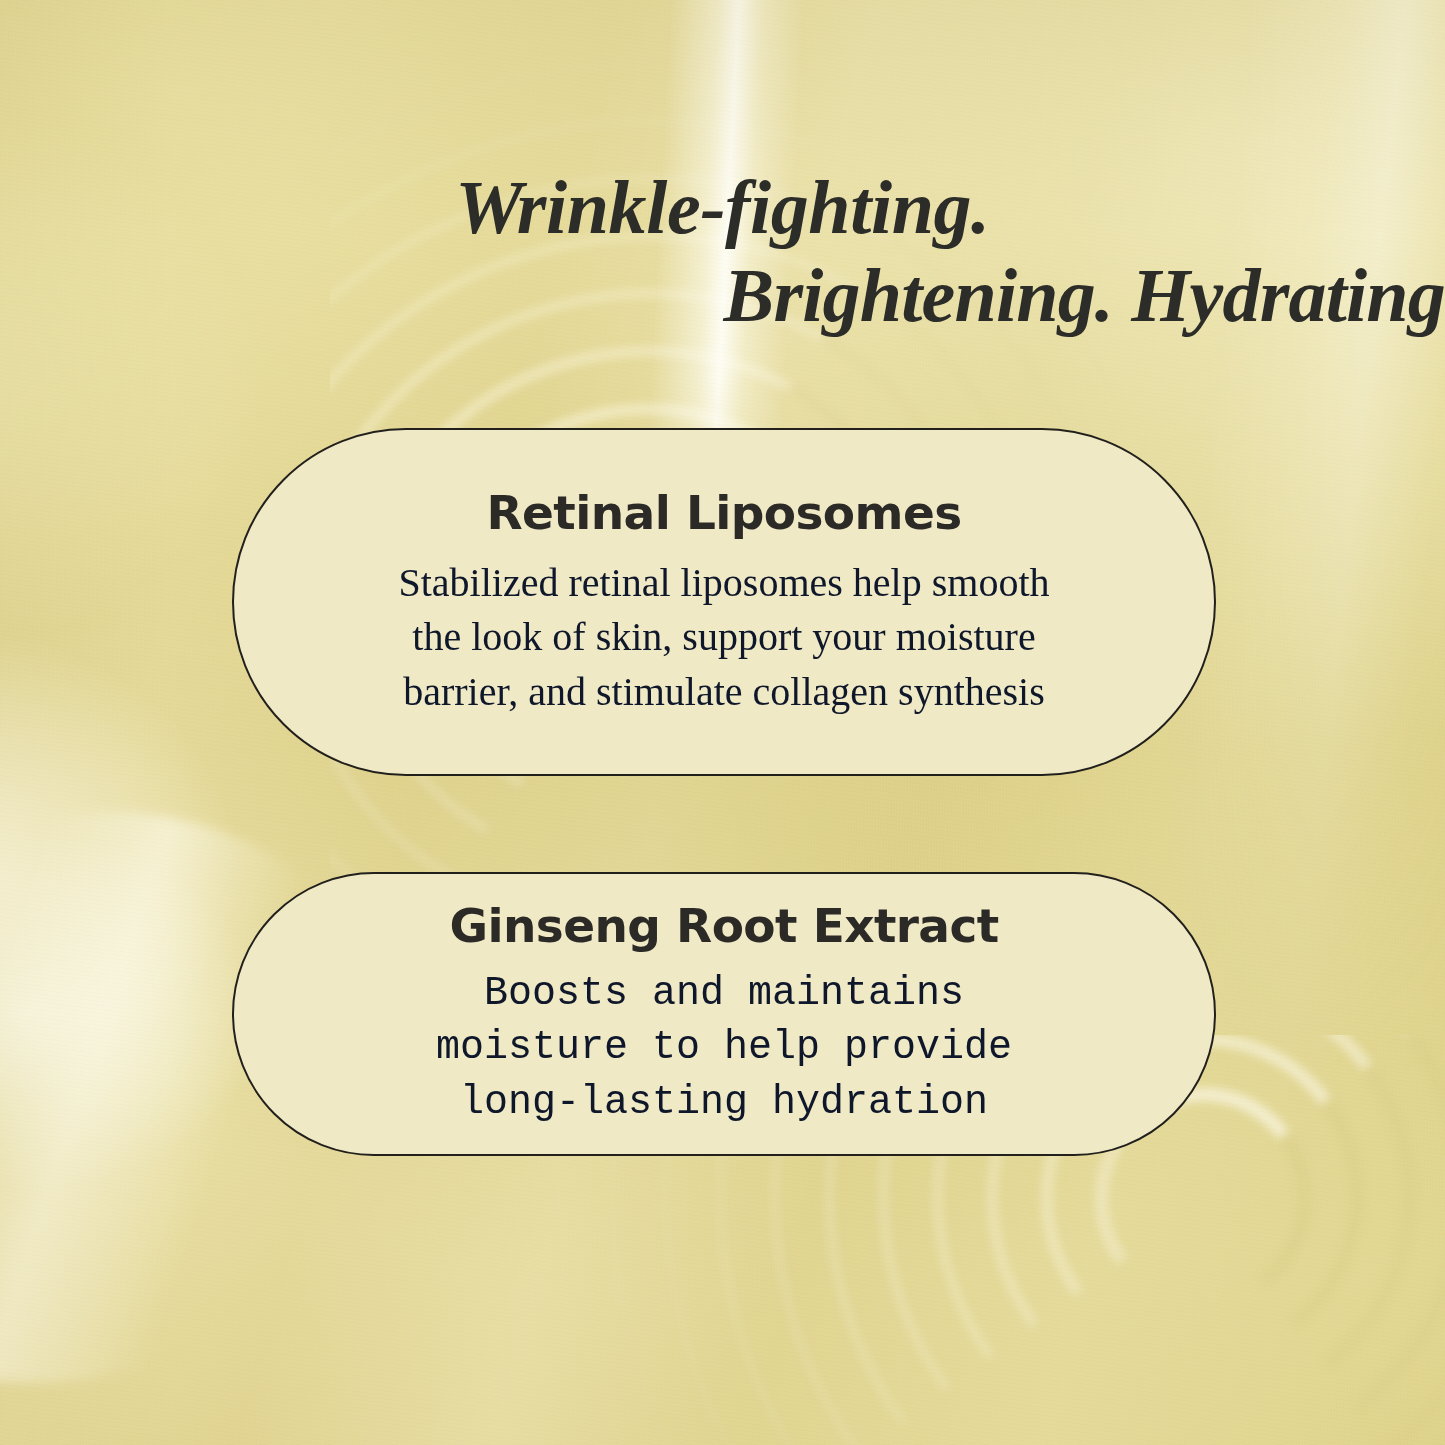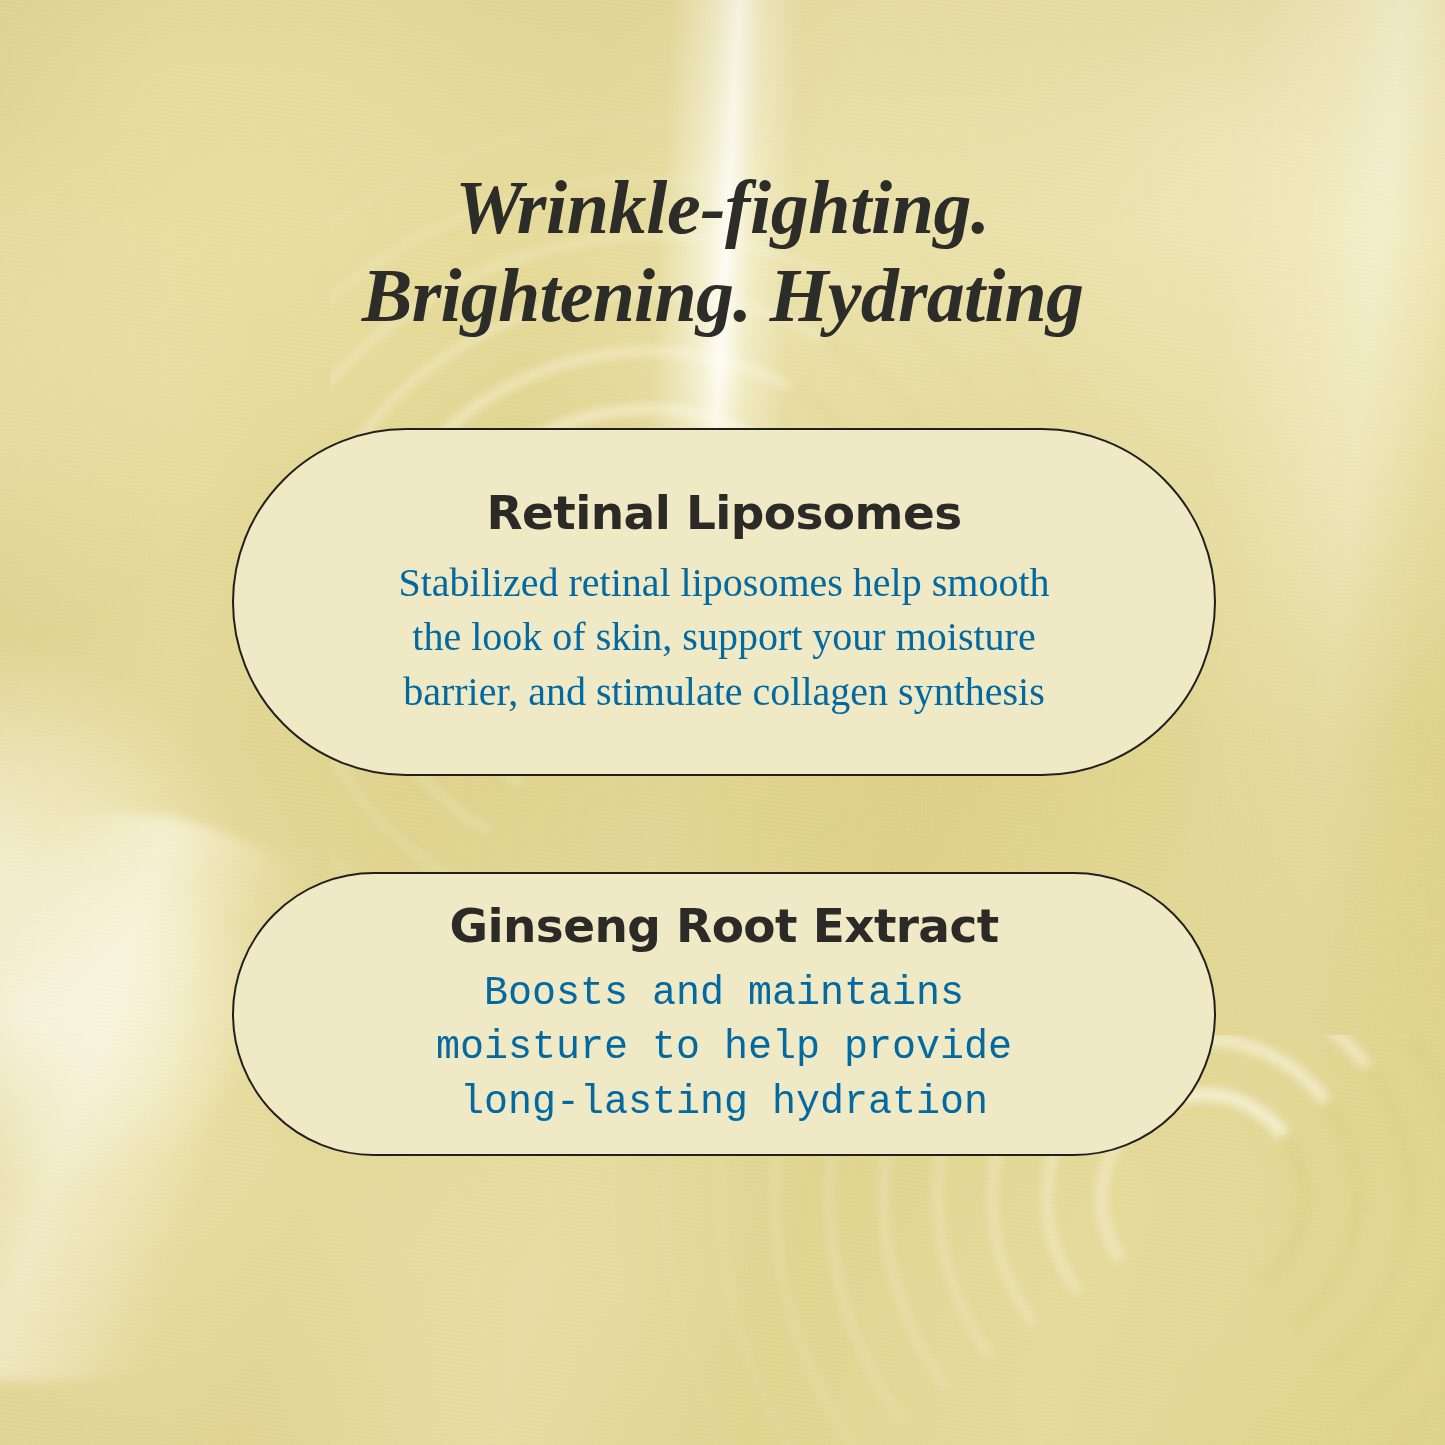--- a/index.html
+++ b/index.html
@@ -114,21 +114,21 @@
     text-align:center;
     font-family:"Liberation Serif","DejaVu Serif",serif;
     font-style:italic;
     font-weight:700;
     font-size:76px;
     line-height:1.16;
     color:#2c2c29;
     letter-spacing:-0.4px;
   }
   #headline .hl-line{display:block;white-space:nowrap;}
-  #headline .hl-line-2{letter-spacing:-0.8px;}
+  #headline .hl-line-2{letter-spacing:-0.8px;text-align:right;}
 
   .card{
     position:absolute;
     left:232px;width:984px;
     background:#f0e9c6;
     border:2px solid #22201c;
     border-radius:176px;
     box-sizing:border-box;
     display:flex;flex-direction:column;
     align-items:center;justify-content:center;
@@ -147,21 +147,21 @@
     margin:0 0 16px 0;
     white-space:nowrap;
   }
   #card-ginseng .card-title{margin-bottom:14px;}
 
   .card-body{
     font-family:"Liberation Serif","DejaVu Serif",serif;
     font-weight:400;
     font-size:40px;
     line-height:1.36;
-    color:#0369a1;
+    color:#0f172a;
     margin:0;
     max-width:700px;
   }
   #card-ginseng .card-body{max-width:720px;font-family:Liberation Mono, monospace;}
 </style>
 </head>
 <body>
 
 <div id="poster">
 

